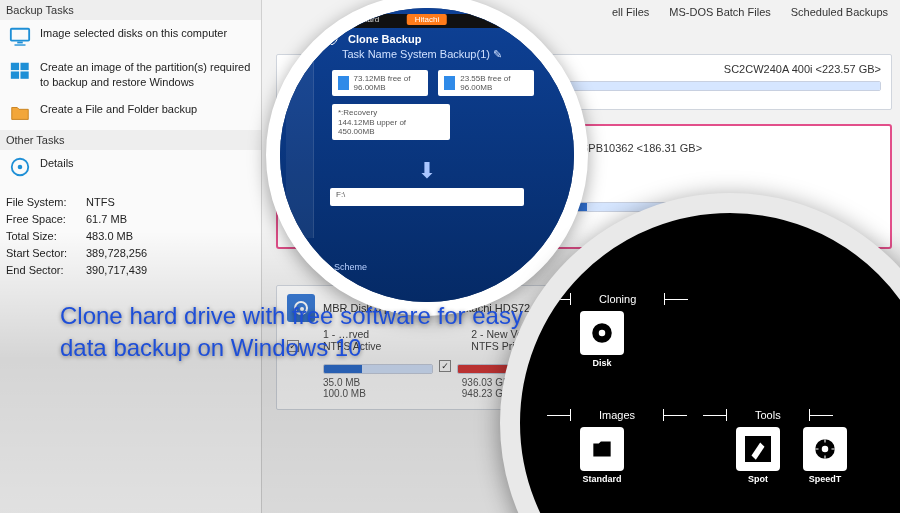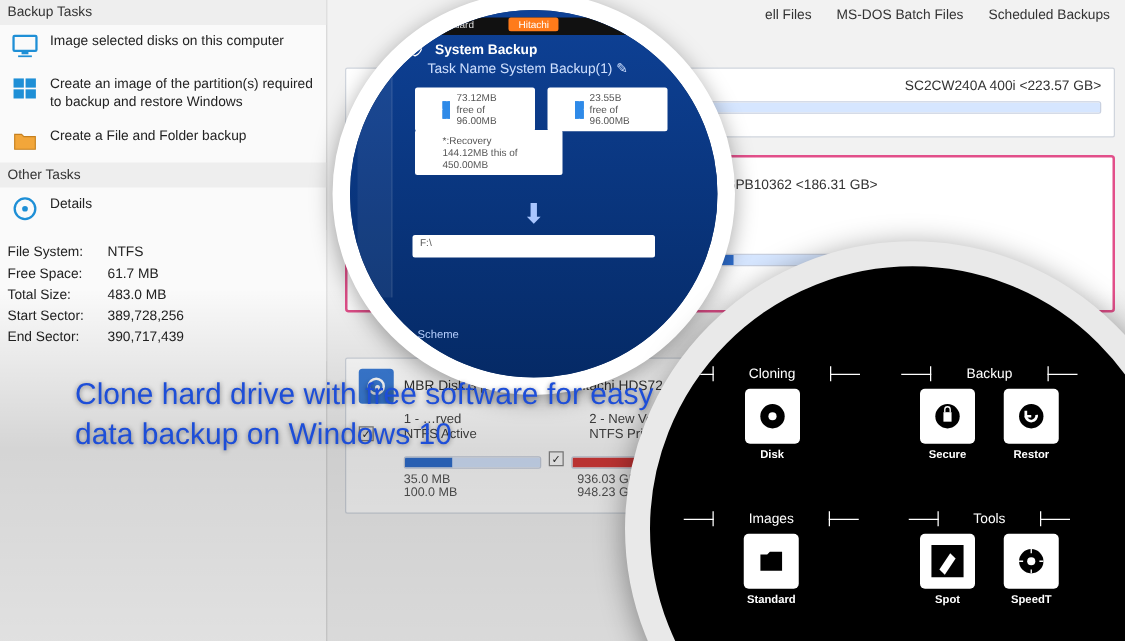--- a/index.html
+++ b/index.html
@@ -35,33 +35,33 @@
   .link { color:#1a5fcc; text-decoration: underline; cursor:pointer; font-size:11px; font-weight:600;}
   .hdd-icon { display:inline-block; width:14px; height:14px; border-radius:50%; border:2px solid #fff; position:relative;}
   .hdd-icon::after{content:"";position:absolute;left:4px;top:4px;width:4px;height:4px;border-radius:50%;background:#fff;}
 
   
   .circle1 { position:absolute; left:266px; top:-6px; width:322px; height:322px; border-radius:50%; background:#0a2e68; border:14px solid #fff; box-shadow:0 4px 18px rgba(0,0,0,.35); overflow:hidden; z-index:5;}
   .c1-inner{position:absolute; inset:0; background:linear-gradient(180deg,#0e4196,#052a66);}
   .c1-head{position:absolute; top:22px; left:44px; right:30px; display:flex; align-items:center; gap:8px; color:#fff; font-size:11px;}
   .c1-title{font-weight:600;}
   .c1-sub{position:absolute; top:40px; left:62px; color:#cfe0ff; font-size:11px;}
-  .c1-card{position:absolute; background:#fff; border-radius:2px; padding:4px 22px; display:flex; align-items:center; gap:5px; font-size:8px; color:#555;}
+  .c1-card{position:absolute; background:#fff; border-radius:2px; padding:4px 6px; display:flex; align-items:center; gap:5px; font-size:8px; color:#555;}
   .winlogo{width:14px;height:14px;background:#2f8ae8;display:grid;grid-template-columns:1fr 1fr;grid-template-rows:1fr 1fr;gap:1px;}
   .winlogo span{background:#2f8ae8;}
   .c1-arrow{position:absolute; left:50%; top:150px; transform:translateX(-50%); color:#a9c6ff; font-size:22px;}
   .c1-dest{position:absolute; left:50px; right:50px; top:180px; height:18px; background:#fff; border-radius:2px; padding:2px 6px; font-size:8px; color:#555;}
   .c1-sidebar{position:absolute; left:6px; top:40px; width:28px; height:190px; background:rgba(255,255,255,.06); border-right:1px solid rgba(255,255,255,.1);}
   .c1-upgrade{position:absolute; top:6px; left:50%; transform:translateX(-50%); background:#ff7b1a; color:#fff; font-size:8px; padding:1px 8px; border-radius:2px;}
   .c1-bottom{position:absolute; bottom:30px; left:40px; display:flex; align-items:center; gap:6px; color:#b8d0ff; font-size:9px;}
 
   
   .circle2 { position:absolute; right:-60px; bottom:-140px; width:460px; height:460px; border-radius:50%; background:#000; border:20px solid #e9e9e9; box-shadow:0 4px 24px rgba(0,0,0,.4); overflow:hidden; z-index:6;}
   .c2-inner{position:absolute; inset:0;}
-  .c2-group{position:absolute; text-align:center;}
+  .c2-group{position:absolute; }
   .c2-label{color:#fff; font-size:11px; border:1px solid #fff; border-bottom:none; border-top:none; padding:0 28px; position:relative; display:inline-block; margin-bottom:6px;}
   .c2-label::before,.c2-label::after{content:"";position:absolute;top:50%;width:24px;height:1px;background:#fff;}
   .c2-label::before{left:-24px;} .c2-label::after{right:-24px;}
   .tile{display:inline-flex; flex-direction:column; align-items:center; gap:3px; margin:0 10px;}
   .tile .box{width:44px;height:44px;background:#fff;border-radius:4px;display:flex;align-items:center;justify-content:center;}
   .tile .cap{color:#fff;font-size:9px;font-weight:600;}
   .ic{width:26px;height:26px;}
 
   
   .headline { position:absolute; left:60px; top:300px; right:330px; color:#1d4ed8; font-size:24px; font-weight:400; line-height:1.35; z-index:10; text-shadow:0 1px 4px rgba(0,0,0,.45);}
@@ -240,21 +240,21 @@
 
 <div class="circle1">
   <div class="c1-inner">
     <div style="position:absolute;top:6px;left:30px;right:18px;height:14px;background:#111;border-radius:2px;color:#ddd;font-size:8px;padding:1px 6px;">…upper Standard</div>
     <div class="c1-upgrade">Hitachi</div>
     <div class="c1-sidebar"></div>
     <div class="c1-head">
       <span><svg width="16" height="16" viewBox="0 0 24 24">
             <path d="M12 2l8 3v6c0 5-3.5 9-8 11-4.5-2-8-6-8-11V5z" fill="none" stroke="#fff" stroke-width="1.5"></path>
           </svg></span>
-      <span class="c1-title">System Backup</span>
+      <span class="c1-title">Clone Backup</span>
     </div>
     <div class="c1-sub">Task Name    System Backup(1)   ✎</div>
     <div class="c1-card" style="left:52px;top:62px;width:96px;">
         <div class="winlogo">
           <span></span>
           <span></span>
           <span></span>
           <span></span>
         </div>
         <span>73.12MB free of 96.00MB</span>
@@ -263,21 +263,21 @@
         <div class="winlogo">
           <span></span>
           <span></span>
           <span></span>
           <span></span>
         </div>
         <span>23.55B free of 96.00MB</span>
       </div>
     <div class="c1-card" style="left:52px;top:96px;width:118px;flex-direction:column;align-items:flex-start;gap:1px;">
         <span style="font-size:8px;">*:Recovery</span>
-        <span>144.12MB this of 450.00MB</span>
+        <span>144.12MB upper of 450.00MB</span>
       </div>
     <div class="c1-arrow">⬇</div>
     <div class="c1-dest">F:\</div>
     <div class="c1-bottom">
         <span>⚙</span>
         <span>Scheme</span>
       </div>
   </div>
 </div>
 
@@ -288,43 +288,20 @@
       <div class="tile">
         <div class="box">
             <svg class="ic" viewBox="0 0 24 24">
               <circle cx="12" cy="12" r="9" fill="#000"></circle>
               <circle cx="12" cy="12" r="3" fill="#fff"></circle>
             </svg>
           </div>
         <div class="cap">Disk</div>
       </div>
     </div>
-    <div class="c2-group" style="left:206px;top:80px;">
-      <div class="c2-label">Backup</div><br>
-      <div class="tile">
-        <div class="box">
-            <svg class="ic" viewBox="0 0 24 24">
-              <circle cx="12" cy="12" r="9" fill="#000"></circle>
-              <rect x="9" y="9" width="6" height="7" fill="#fff"></rect>
-              <path d="M10 9v-2a2 2 0 014 0v2" stroke="#fff" fill="none"></path>
-            </svg>
-          </div>
-        <div class="cap">Secure</div>
-      </div>
-      <div class="tile">
-        <div class="box">
-            <svg class="ic" viewBox="0 0 24 24">
-              <circle cx="12" cy="12" r="9" fill="#000"></circle>
-              <path d="M8 12a4 4 0 108-1" stroke="#fff" fill="none" stroke-width="2"></path>
-              <path d="M8 8v4h4" stroke="#fff" fill="none" stroke-width="2"></path>
-            </svg>
-          </div>
-        <div class="cap">Restor</div>
-      </div>
-    </div>
     <div class="c2-group" style="left:50px;top:196px;">
       <div class="c2-label">Images</div><br>
       <div class="tile">
         <div class="box">
             <svg class="ic" viewBox="0 0 24 24">
               <path d="M4 7h5l2-2h9v14H4z" fill="#000"></path>
             </svg>
           </div>
         <div class="cap">Standard</div>
       </div>

